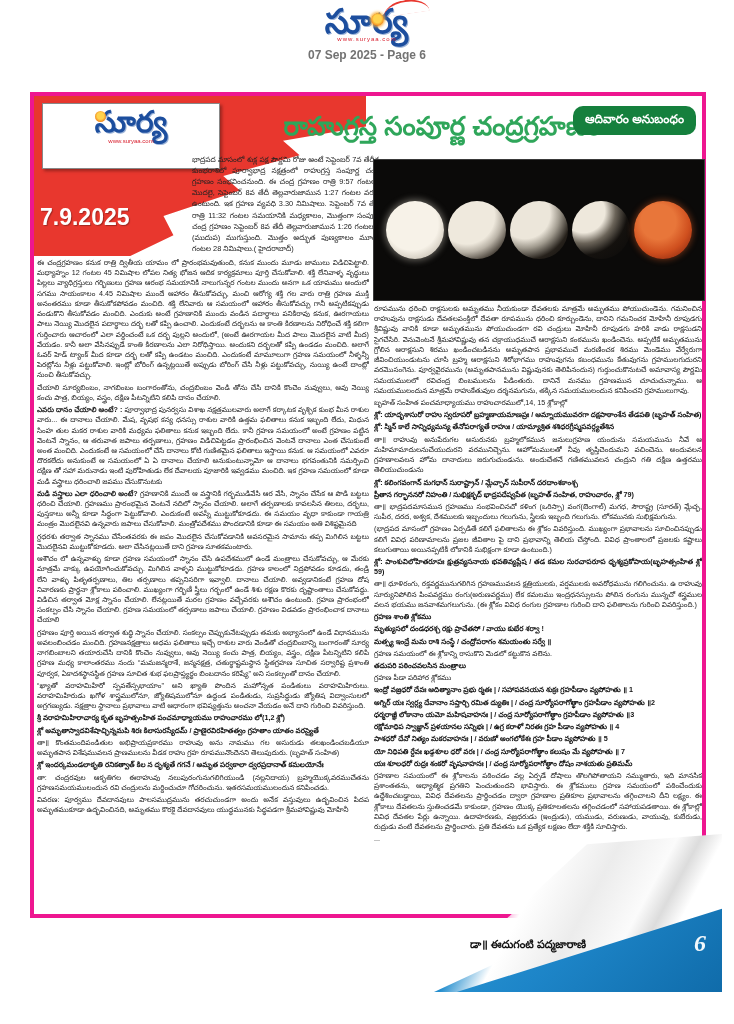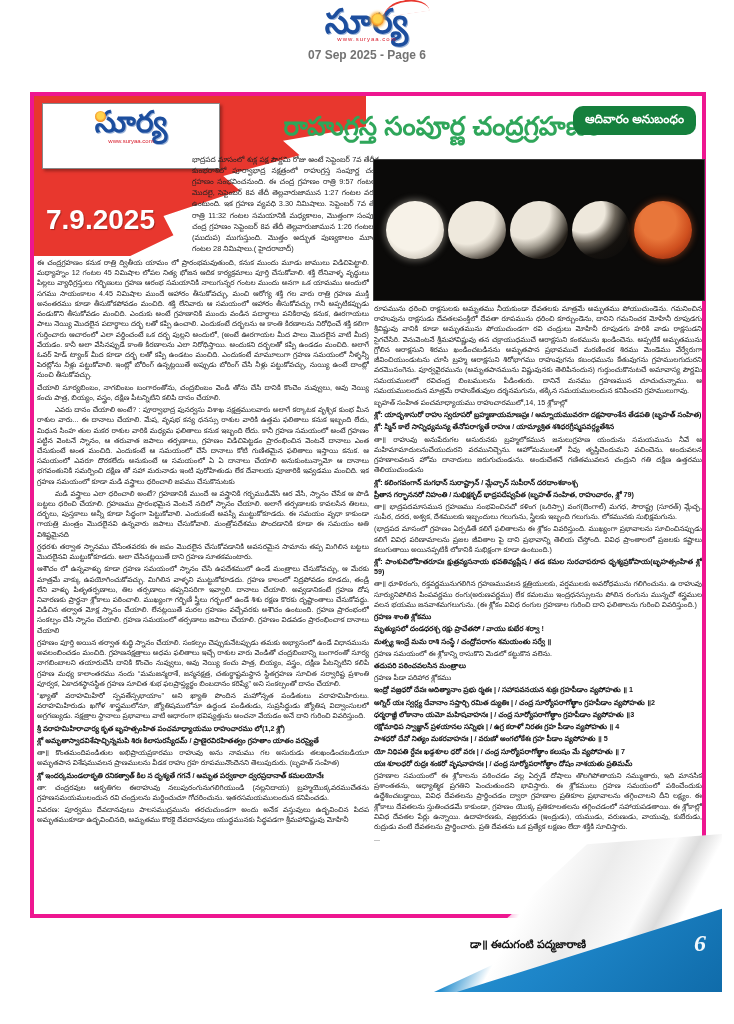--- a/index.html
+++ b/index.html
@@ -21,21 +21,21 @@
         background:#fff;overflow:visible;}
   .masthead-red{position:absolute;left:0;top:0;width:332px;height:160px;background:#e8372e;
         clip-path:polygon(0 0,100% 0,100% 19%,75% 28%,80% 37%,57% 50%,62% 59%,39% 75%,42% 87%,29% 100%,0 100%);}
   .mast-logo{position:absolute;left:8px;top:7px;width:176px;height:64px;background:#fff;
         border:1px solid #888;box-shadow:2px 2px 3px rgba(0,0,0,.35);text-align:center;}
   .mast-logo-text{display:block;font-size:30px;font-weight:bold;color:#1c4e9e;line-height:1.2;
         text-shadow:1px 1px 0 #9db4d8;}
   .mast-sun{position:absolute;left:52px;top:7px;width:11px;height:11px;border-radius:50%;
         background:radial-gradient(circle at 50% 45%,#ffd34d 0 40%,#f08018 75%,#e85c10);}
   .mast-url{display:block;font-size:6px;color:#d81b2a;margin-top:-2px;}
-  .mast-date{position:absolute;left:12px;top:108px;color:#fff;font-weight:bold;font-size:28px;
+  .mast-date{position:absolute;left:6px;top:108px;color:#fff;font-weight:bold;font-size:23px;
         text-shadow:1px 1px 1px rgba(0,0,0,.3);}
   .headline{position:absolute;left:196px;top:4px;width:400px;margin:12px;text-align:center;
         color:#2fa65a;font-size:26px;font-weight:bold;line-height:1.1;}
   .badge{position:absolute;right:6px;top:10px;background:#15803d;color:#fff;font-size:12px;
         font-weight:bold;padding:6px 12px;border-radius:10px;}
   .intro{position:absolute;left:150px;top:50px;width:188px;margin:8px;font-size:7.4px;line-height:1.5;
         text-align:justify;color:#222;}
   
   .eclipse{position:absolute;left:339px;top:63px;width:330px;height:140px;margin:0;background:#0b0a09;
         border:1px solid #3a3a3a;}
@@ -45,21 +45,21 @@
   .moon.m2{background:radial-gradient(circle at 32% 26%,#efe9dd 0 48%,#b9b2a6 62%,#3a332b 82%,#120f0c);}
   .moon.m3{background:radial-gradient(circle at 26% 22%,#ece6da 0 40%,#a09a8e 55%,#26211b 74%,#0e0c0a);}
   .moon.m4{background:radial-gradient(circle at 20% 18%,#eee8dc 0 32%,#6b6459 48%,#14110e 66%,#0b0a09);}
   .moon.m5{background:radial-gradient(circle at 42% 36%,#e8763a 0 35%,#cf4f1e 62%,#8e2a10 88%);box-shadow:0 0 6px 1px rgba(214,90,35,.45);}
   
   .col{position:absolute;font-size:7.2px;line-height:1.42;text-align:justify;color:#1b1b1b;overflow:hidden;}
   .col.left{left:3px;top:162px;width:332px;height:644px;}
   .col.right{left:340px;top:208px;width:328px;height:598px;}
   .para{margin:0 0 2px;}
   .para.bold{font-weight:bold;color:#111;}
-  .para b{font-weight:normal;margin-left:18px;}
+  .para b{font-weight:bold;}
   
   .author{position:absolute;left:436px;top:842px;font-size:11px;font-weight:bold;color:#111;z-index:7;}
   .curl{position:absolute;left:388px;top:738px;width:300px;height:170px;z-index:5;}
   .curl-blue{position:absolute;inset:0;background:linear-gradient(135deg,#35a3dc 0%,#1d85c8 55%,#0f6aa8 100%);
         clip-path:polygon(100% 14%,100% 93%,4% 93%);}
   .curl-white{position:absolute;inset:0;
         background:linear-gradient(118deg,rgba(255,255,255,0) 26%,#ffffff 36%,#ececec 52%,#fbfbfb 66%,#dcdcdc 72%,#ffffff 78%);
         clip-path:polygon(55% 6%,100% 0,100% 44%,6% 96%,0 96%);}
   .curl-num{position:absolute;right:16px;top:96px;color:#f2f8fc;font-size:24px;font-style:italic;
         font-family:"Liberation Serif",serif;font-weight:bold;}

